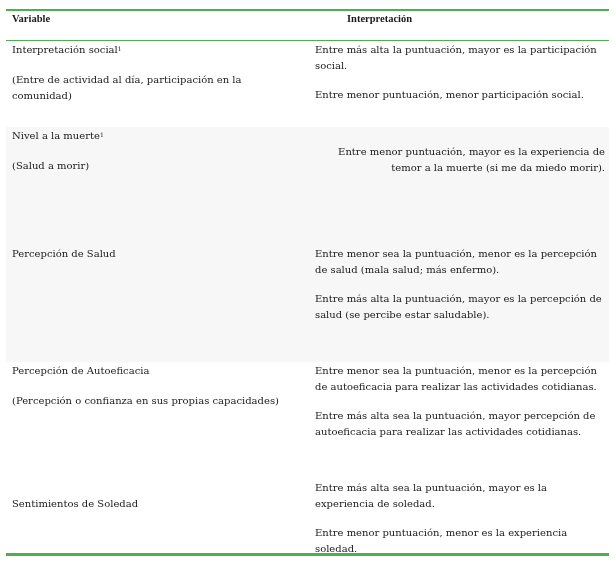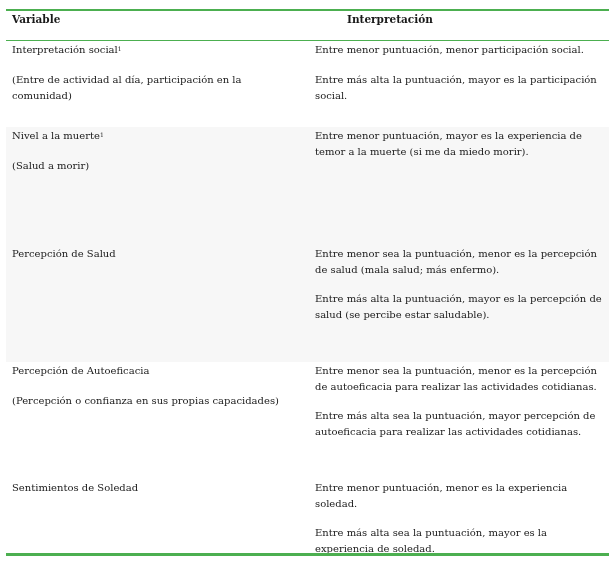--- a/index.html
+++ b/index.html
@@ -1,20 +1,20 @@
 <!DOCTYPE html>
 <html><head>
   <meta charset="utf-8">
   <style>
     html, body { margin: 0; padding: 0; background: #ffffff; }
     body { width: 616px; height: 566px; position: relative; overflow: hidden;
            font-family: "DejaVu Serif", "Liberation Serif", serif; color: #1a1a1a; }
     .tbl { position: absolute; left: 6px; top: 9px; width: 603px; }
     .rule-top { height: 2px; background: #4caf50; }
-    .header { height: 29px; position: relative; border-bottom: 1px solid #4caf50; }
+    .header { height: 29px; position: relative; border-bottom: 1px solid #4caf50; font-family: Liberation Serif, serif; }
     .header .c1, .header .c2 { position: absolute; top: 2px; font-size: 10.5px; font-weight: bold; }
     .c1 { left: 6px; }
     .c2 { left: 309px; margin-left: 32px; }
     .row { position: relative; }
     .row.gray { background: #f7f7f7; }
     .row .col1 { position: absolute; left: 6px; top: 0; width: 290px; font-size: 10px; line-height: 16px; }
     .row .col2 { position: absolute; left: 309px; top: 0; width: 290px; font-size: 10px; line-height: 16px; }
     .para { margin: 0 0 13px 0; }
     .col1 .para { margin-bottom: 14px; }
     sup { font-size: 6px; vertical-align: top; position: relative; top: -1px; }
@@ -29,31 +29,31 @@
     <span class="c1">Variable</span>
     <span class="c2">Interpretación</span>
   </div>
 
   <div class="row" style="height:86px; padding-top:0;">
     <div class="col1" style="top:1px;">
       <p class="para"><span>Interpretación social</span><sup>1</sup></p>
       <p class="para">(Entre de actividad al día, participación en la comunidad)</p>
     </div>
     <div class="col2" style="top:1px;">
+      <p class="para">Entre más alta la puntuación, mayor es la participación social.</p>
       <p class="para" style="margin-bottom:14px;">Entre menor puntuación, menor participación social.</p>
-      <p class="para">Entre más alta la puntuación, mayor es la participación social.</p>
     </div>
   </div>
 
   <div class="row gray" style="height:118px;">
     <div class="col1" style="top:1px;">
       <p class="para"><span>Nivel a la muerte</span><sup>1</sup></p>
       <p class="para">(Salud a morir)</p>
     </div>
-    <div class="col2" style="top:1px;">
+    <div class="col2" style="top:17px;text-align:right;">
       <p class="para">Entre menor puntuación, mayor es la experiencia de temor a la muerte (si me da miedo morir).</p>
     </div>
   </div>
 
   <div class="row gray" style="height:117px;">
     <div class="col1" style="top:1px;">
       <p class="para"><span>Percepción de Salud</span></p>
     </div>
     <div class="col2" style="top:1px;">
       <p class="para">Entre menor sea la puntuación, menor es la percepción de salud (mala salud; más enfermo).</p>
@@ -66,23 +66,23 @@
       <p class="para"><span>Percepción de Autoeficacia</span></p>
       <p class="para">(Percepción o confianza en sus propias capacidades)</p>
     </div>
     <div class="col2" style="top:1px;">
       <p class="para">Entre menor sea la puntuación, menor es la percepción de autoeficacia para realizar las actividades cotidianas.</p>
       <p class="para">Entre más alta sea la puntuación, mayor percepción de autoeficacia para realizar las actividades cotidianas.</p>
     </div>
   </div>
 
   <div class="row" style="height:74px;">
-    <div class="col1" style="top:1px;">
+    <div class="col1" style="top:17px;">
       <p class="para"><span>Sentimientos de Soledad</span></p>
     </div>
     <div class="col2" style="top:1px;">
+      <p class="para">Entre más alta sea la puntuación, mayor es la experiencia de soledad.</p>
       <p class="para">Entre menor puntuación, menor es la experiencia soledad.</p>
-      <p class="para">Entre más alta sea la puntuación, mayor es la experiencia de soledad.</p>
     </div>
   </div>
 </div>
 
 <div class="rule-bottom"></div>
 
 </body></html>

